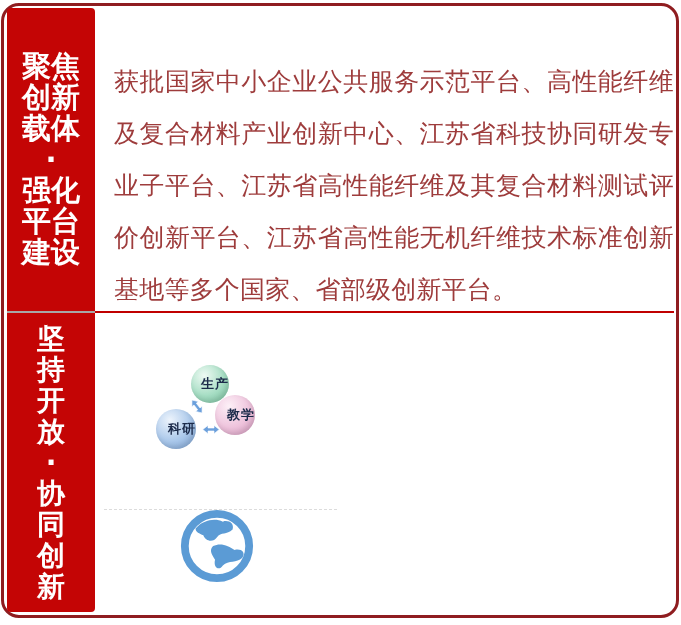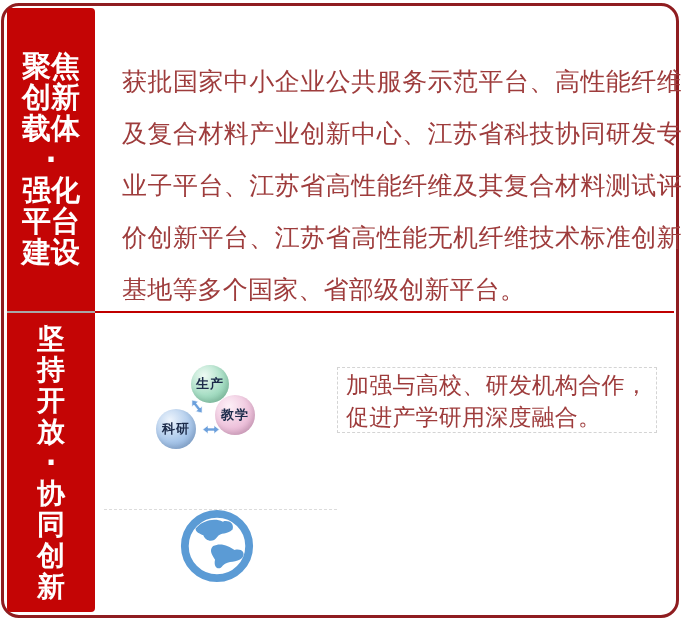--- a/index.html
+++ b/index.html
@@ -14,25 +14,25 @@
   .bar-sec{display:flex;align-items:center;justify-content:center;}
   .sec1{height:303px;}
   .sec2{height:299px;}
   .bar-div{height:2px;background:#a8a8a8;width:100%;}
   .bar-label{white-space:pre-line;color:#fff;font-weight:700;text-align:center;}
   .lbl1{font-size:29px;line-height:31px;}
   .lbl2{font-size:28px;line-height:31px;}
   
   .hdiv{position:absolute;left:95px;top:311px;width:579px;height:2px;background:#c00000;}
   
-  .para{position:absolute;left:122px;top:56px;width:560px;margin:0;
+  .para{position:absolute;left:114px;top:56px;width:560px;margin:0;
     font-size:25px;line-height:52px;letter-spacing:0.2px;color:#9e3c3c;text-align:justify;}
   
   .diagram{position:absolute;left:156px;top:358px;width:120px;height:96px;}
-  .circle{position:absolute;border-radius:50%;display:flex;align-items:center;justify-content:center;
+  .circle{position:absolute;border-radius:50%;display:flex;align-items:center;justify-content:flex-end;
     box-shadow:inset -2px -3px 5px rgba(0,0,0,0.12);}
   .circle span{font-size:13px;font-weight:700;color:#1c2b4a;letter-spacing:1px;}
   .c-prod{left:35px;top:7px;width:38px;height:38px;
     background:radial-gradient(circle at 35% 28%,#eefaf3,#a5ddc3 55%,#7cc6a3);}
   .c-res{left:0;top:51px;width:40px;height:40px;
     background:radial-gradient(circle at 35% 28%,#edf4fc,#a9c7ea 55%,#7fa6d8);}
   .c-teach{left:59px;top:37px;width:40px;height:40px;
     background:radial-gradient(circle at 35% 28%,#fdf0f7,#eec3dc 55%,#dc9fc5);}
   .arr{position:absolute;width:18px;height:11px;}
   .a-left{left:32px;top:43px;transform:rotate(52deg);}
@@ -97,21 +97,20 @@
       <span>生产</span>
     </div>
     <div class="circle c-res">
       <span>科研</span>
     </div>
     <div class="circle c-teach">
       <span>教学</span>
     </div>
   </div>
 
-  <div class="tbox box1">加强与高校、研发机构合作，促进产学研用深度融合。</div>
 
   <div class="dash-sep"></div>
 
   <svg class="globe" viewBox="0 0 80 80">
     <circle cx="40" cy="40" r="33" fill="none" stroke="#5b9bd5" stroke-width="8"></circle>
     <path d="M18,22 C26,13 38,11 46,15 C52,13 58,17 56,23 C50,29 44,25 40,31
              C36,37 28,35 26,29 C22,27 18,26 18,22 Z" fill="#5b9bd5"></path>
     <path d="M36,40 C44,36 52,40 58,44 C64,42 70,46 66,52 C60,58 52,54 46,60
              C42,66 36,62 38,54 C34,48 32,44 36,40 Z" fill="#5b9bd5"></path>
   </svg>

